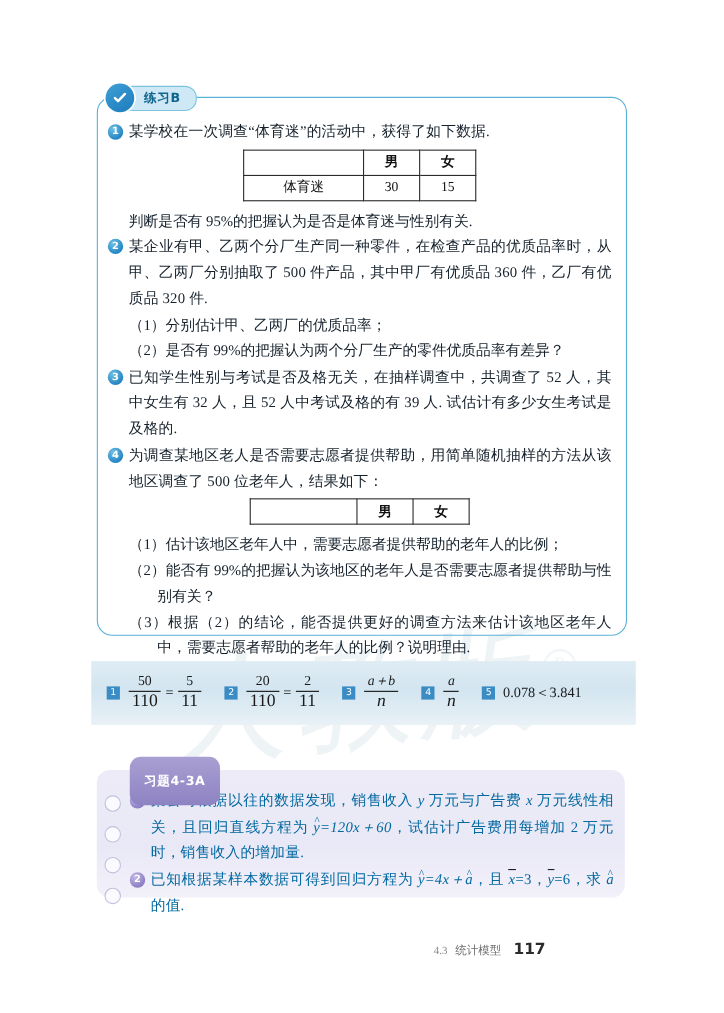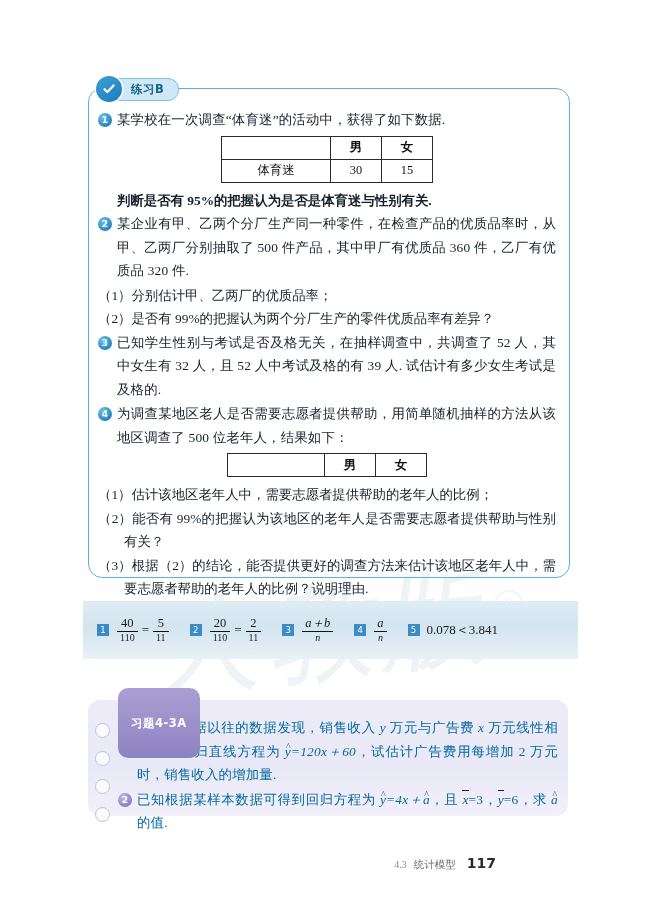--- a/index.html
+++ b/index.html
@@ -143,33 +143,33 @@
     font-size: 13.4px;
     line-height: 23.5px;
     text-align: justify;
     text-justify: inter-ideograph;
     letter-spacing: 0.2px;
     color: #15202b;
   }
   .sub {
     font-size: 13.4px;
     line-height: 23.5px;
+    margin-left: 19px;
     text-align: justify;
     color: #15202b;
   }
   .sub-hang {
     padding-left: 26px;
     text-indent: -26px;
   }
   .plain-line {
     font-size: 13.4px;
     line-height: 23.5px;
     margin-left: 19px;
     color: #15202b;
-    font-weight: bold;
   }
 
   em.v { font-style: italic; font-family: "Liberation Serif", serif; }
 
   
   .data-table-wrap {
     display: flex;
     justify-content: center;
     margin: 4px 0 6px 0;
   }
@@ -248,41 +248,41 @@
     font-size: 12.5px;
   }
   .frac .bar {
     width: 100%;
     height: 1px;
     background: #111;
     margin: 1px 0;
   }
   .frac .bot {
     padding: 0 3px;
-    font-size: 10px;
+    font-size: 16px;
   }
   .eq { margin: 0 3px; font-size: 13px; }
 
   
   .hw-box {
     position: absolute;
     left: 88px;
     top: 700px;
     width: 480px;
     height: 116px;
     background: linear-gradient(180deg, #ecebf7 0%, #e9e8f6 60%, #f2f1fa 100%);
     border-radius: 12px;
     z-index: 3;
   }
   .hw-badge {
     position: absolute;
     left: 118px;
     top: 688px;
     height: 36px;
-    padding: 17px 13px;
+    padding: 4px 13px;
     border-radius: 10px;
     background: linear-gradient(180deg, #a99fd2 0%, #8e83c2 100%);
     display: flex;
     align-items: center;
     z-index: 6;
     font-family: "DejaVu Sans", "Liberation Sans", sans-serif;
     font-size: 11.5px;
     font-weight: bold;
     color: #ffffff;
     letter-spacing: 0.5px;
@@ -444,21 +444,21 @@
   <div class="sub sub-hang">（2）能否有 99%的把握认为该地区的老年人是否需要志愿者提供帮助与性别有关？</div>
   <div class="sub sub-hang">（3）根据（2）的结论，能否提供更好的调查方法来估计该地区老年人中，需要志愿者帮助的老年人的比例？说明理由.</div>
 </div>
 
 <div class="answer-band">
 
   <div class="ans">
     <span class="ans-num">1</span>
     <span class="ans-body">
       <span class="frac">
-        <span class="top">40</span>
+        <span class="top">50</span>
         <span class="bar"></span>
         <span class="bot">110</span>
       </span>
       <span class="eq">=</span>
       <span class="frac">
         <span class="top">5</span>
         <span class="bar"></span>
         <span class="bot">11</span>
       </span>
     </span>

